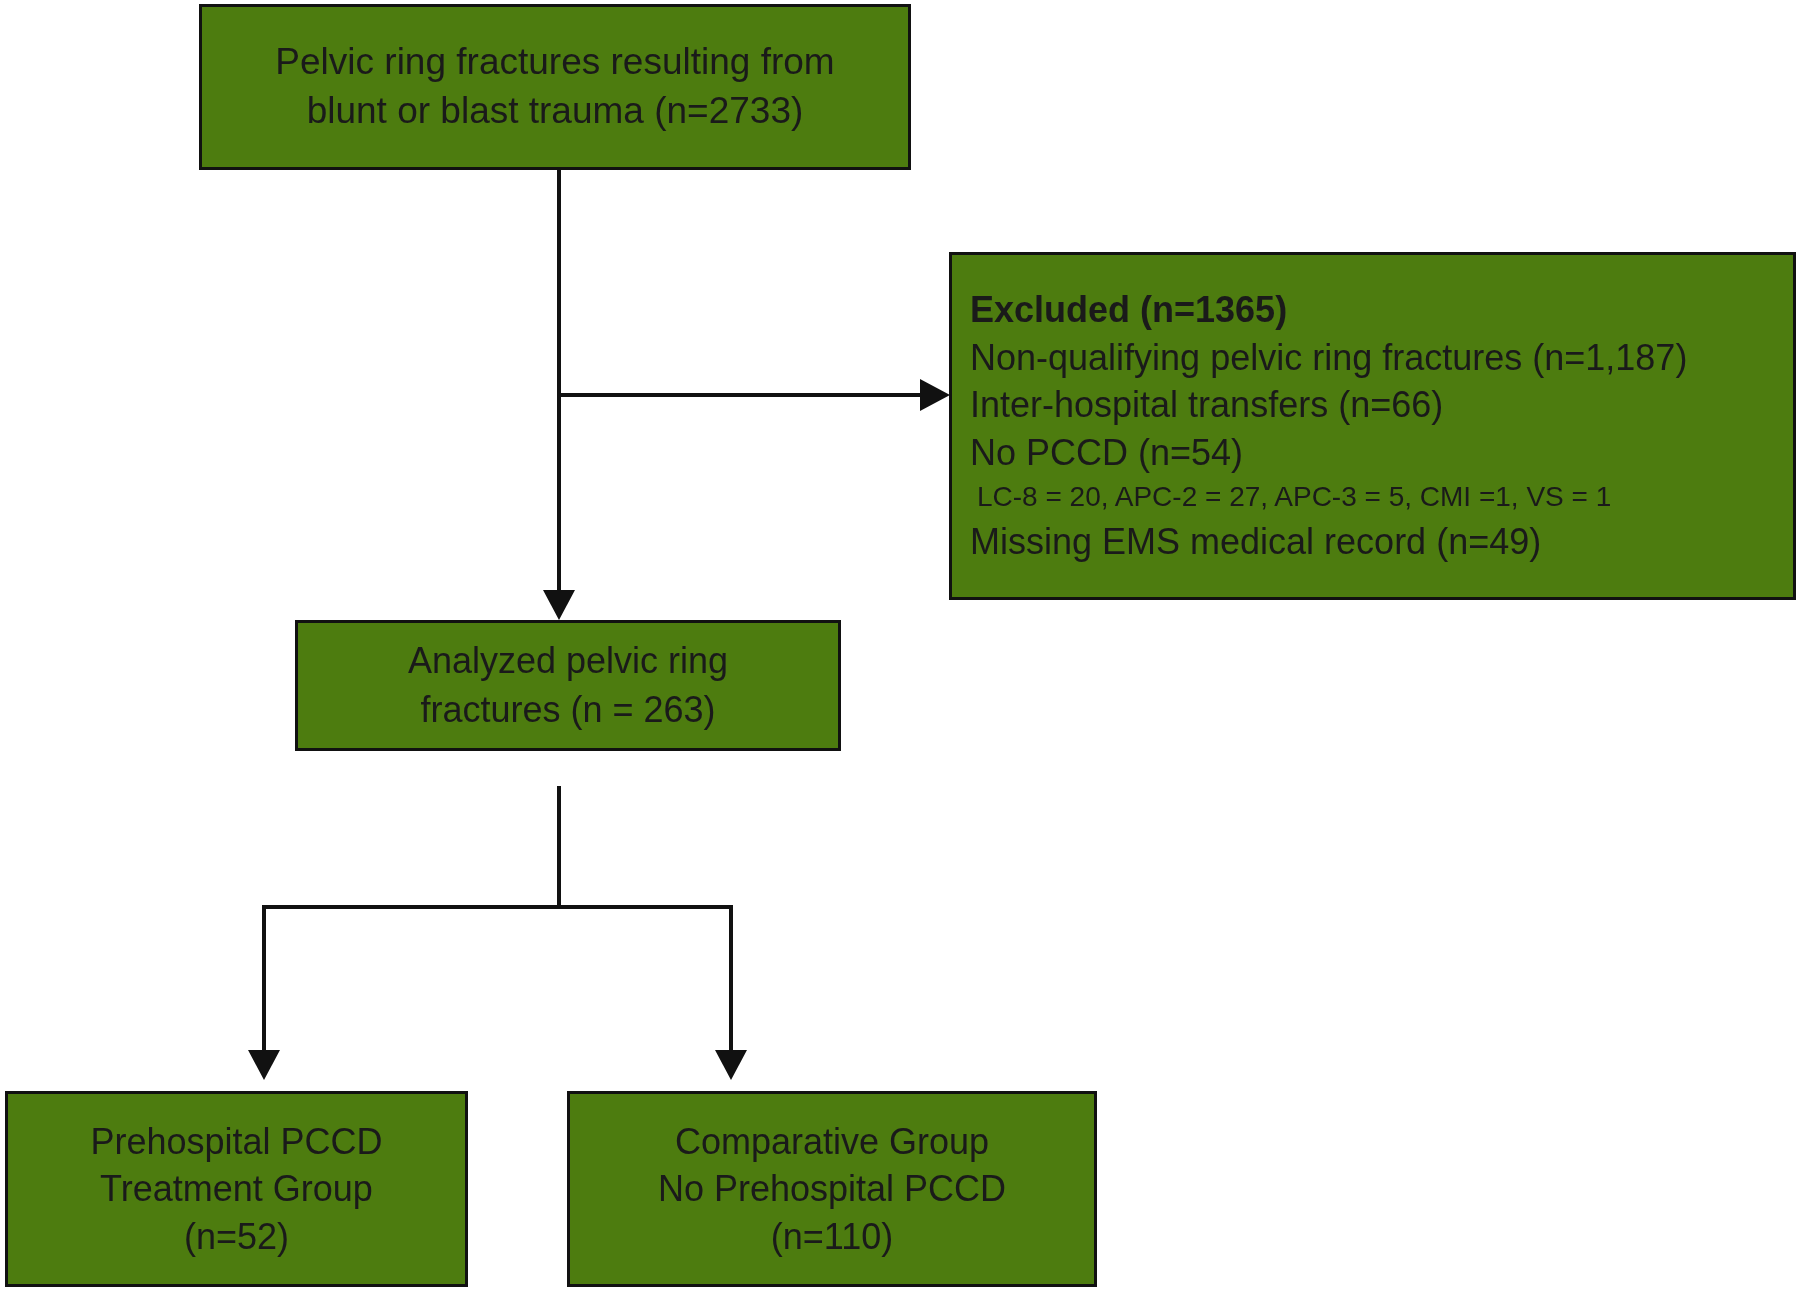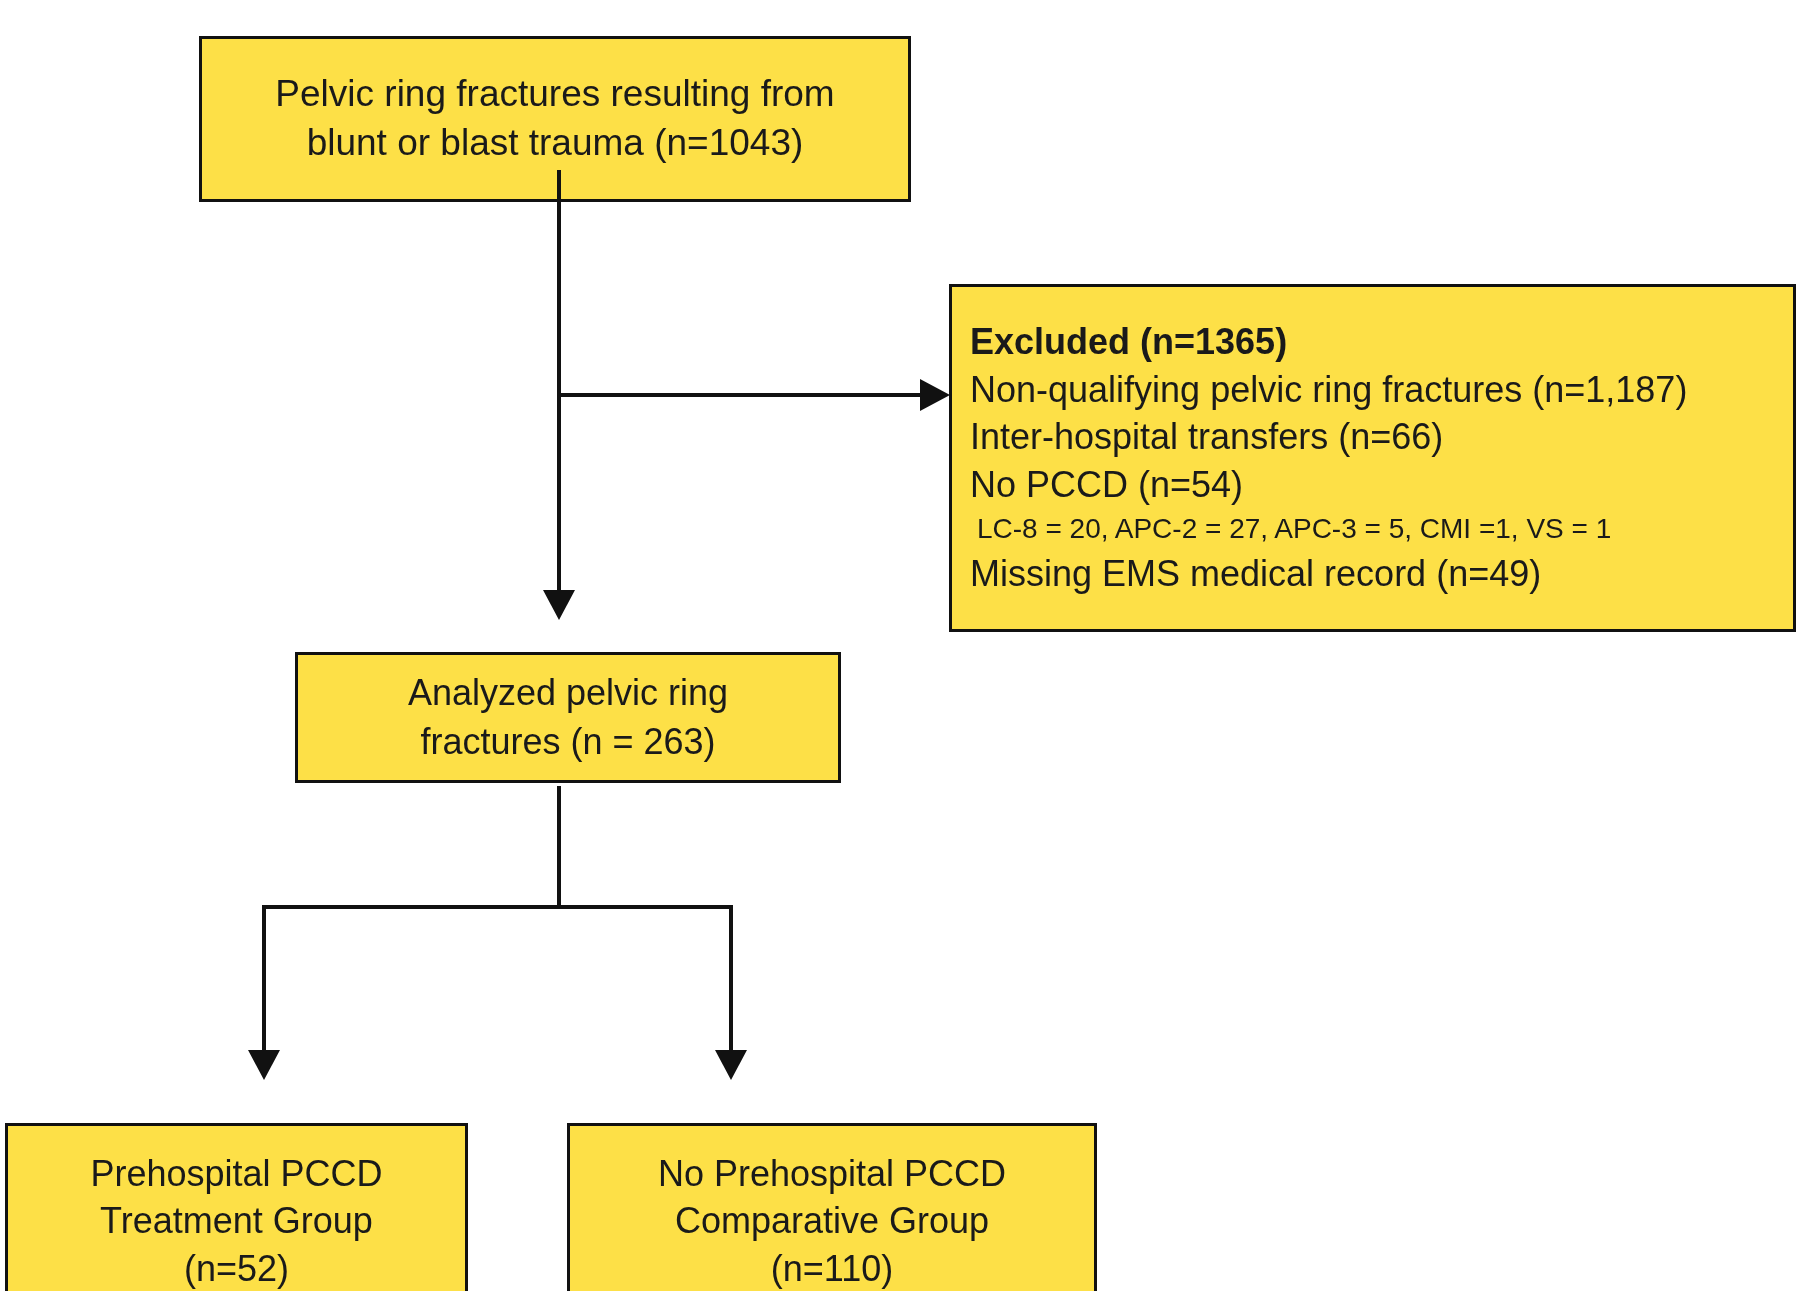--- a/index.html
+++ b/index.html
@@ -13,25 +13,24 @@
     height: 1291px;
     background: #ffffff;
     font-family: "Liberation Sans", sans-serif;
     color: #1a1a1a;
     overflow: hidden;
   }
   .box {
     position: absolute;
     box-sizing: border-box;
     border: 3px solid #111111;
-    background: #fde047;
+    background: #4d7c0f;
     display: flex;
     flex-direction: column;
     justify-content: center;
-    margin-top: 32px;
   }
   .box.centered {
     align-items: center;
     text-align: center;
   }
   .box.lefted {
     align-items: flex-start;
     text-align: left;
   }
   .txt {
@@ -188,21 +187,21 @@
     top: 1050px;
   }
 </style>
 </head>
 <body>
 
 <div id="canvas">
 
   <div class="box centered" id="box-enrolled">
     <span class="txt">Pelvic ring fractures resulting from</span>
-    <span class="txt">blunt or blast trauma (n=1043)</span>
+    <span class="txt">blunt or blast trauma (n=2733)</span>
   </div>
 
   <div class="conn v" id="stem-main"></div>
   <div class="conn h" id="branch-excluded"></div>
   <div class="arrow-right" id="arrowhead-excluded"></div>
   <div class="arrow-down" id="arrowhead-analyzed"></div>
 
   <div class="box lefted" id="box-excluded">
     <span class="txt bold">Excluded (n=1365)</span>
     <span class="txt">Non-qualifying pelvic ring fractures (n=1,187)</span>
@@ -224,18 +223,18 @@
   <div class="arrow-down" id="arrowhead-treatment"></div>
   <div class="arrow-down" id="arrowhead-comparative"></div>
 
   <div class="box centered" id="box-treatment">
     <span class="txt">Prehospital PCCD</span>
     <span class="txt">Treatment Group</span>
     <span class="txt">(n=52)</span>
   </div>
 
   <div class="box centered" id="box-comparative">
+    <span class="txt">Comparative Group</span>
     <span class="txt">No Prehospital PCCD</span>
-    <span class="txt">Comparative Group</span>
     <span class="txt">(n=110)</span>
   </div>
 
 </div>
 
 </body></html>

